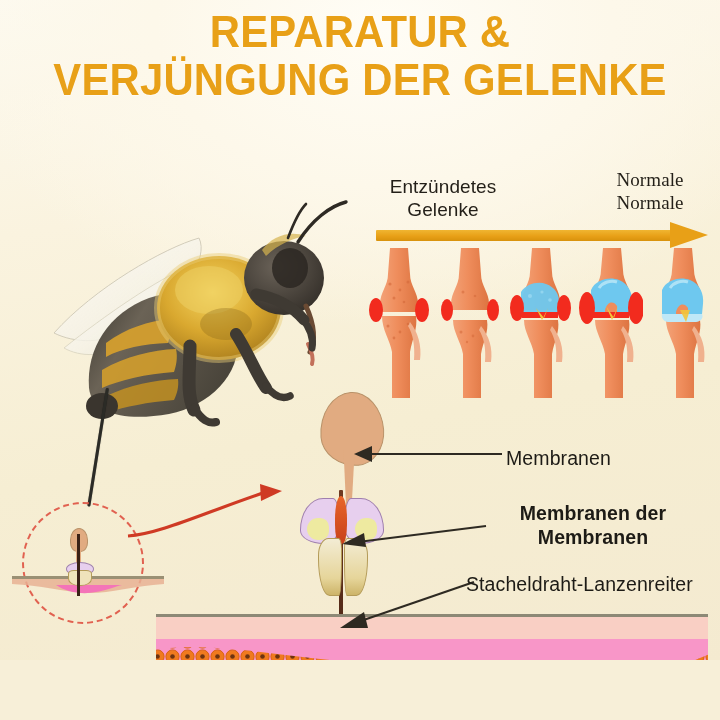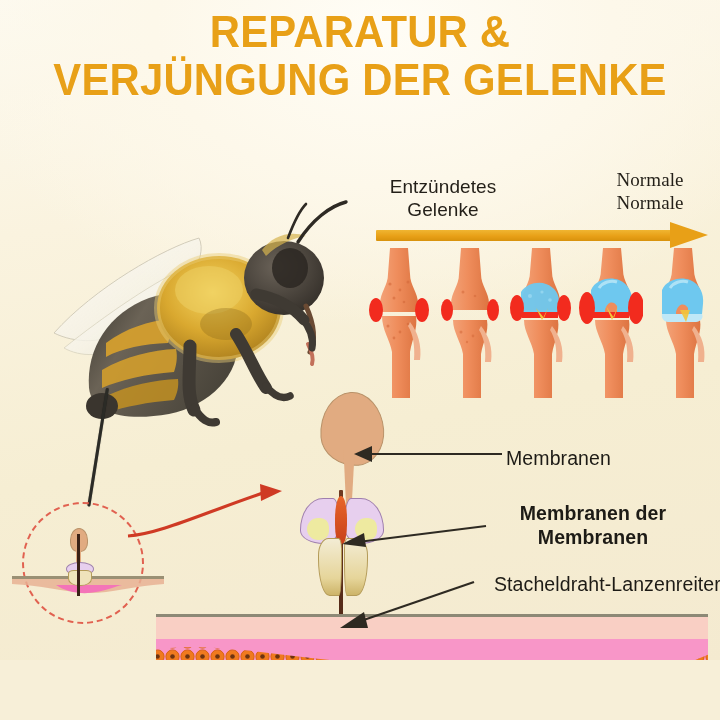--- a/index.html
+++ b/index.html
@@ -131,21 +131,21 @@
     background:#efe3bb;border:1px solid #b49b58;border-radius:24% 24% 46% 46%;}
   .inset-needle{position:absolute;left:67px;top:36px;width:2.5px;height:62px;background:#3a2116;}
 
   
   .lbl{
     position:absolute;color:#1d1b16;font-size:19.5px;line-height:1.24;
     letter-spacing:.1px;
   }
   .lbl.l1{left:506px;top:446px;}
   .lbl.l2{left:482px;top:501px;text-align:center;width:222px;font-weight:bold;}
-  .lbl.l3{left:466px;top:572px;white-space:nowrap;margin-left:28px;}
+  .lbl.l3{left:466px;top:572px;white-space:nowrap;}
 </style>
 </head>
 <body>
 
 <div id="poster">
 
   <div class="title-block">
     <span class="title-line l1">REPARATUR &amp;</span>
     <span class="title-line l2">VERJÜNGUNG DER GELENKE</span>
   </div>

